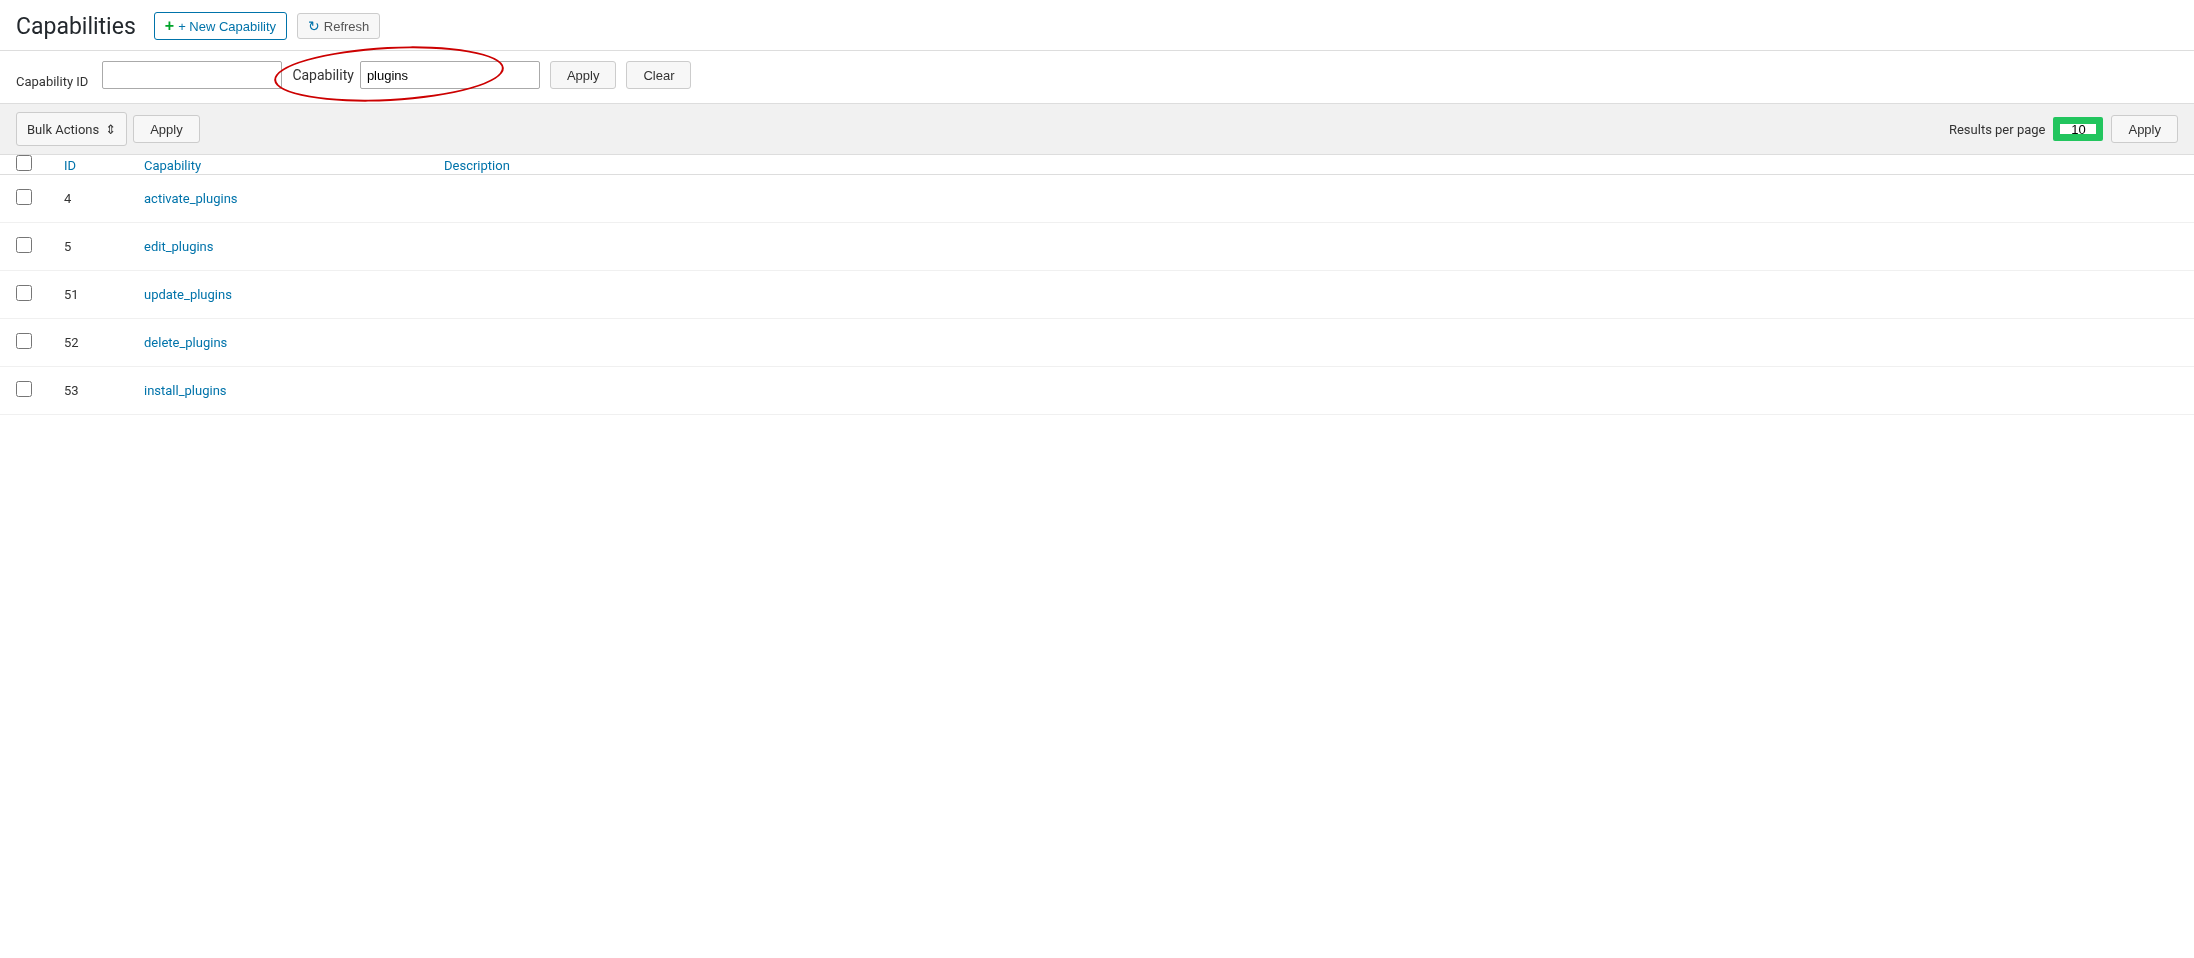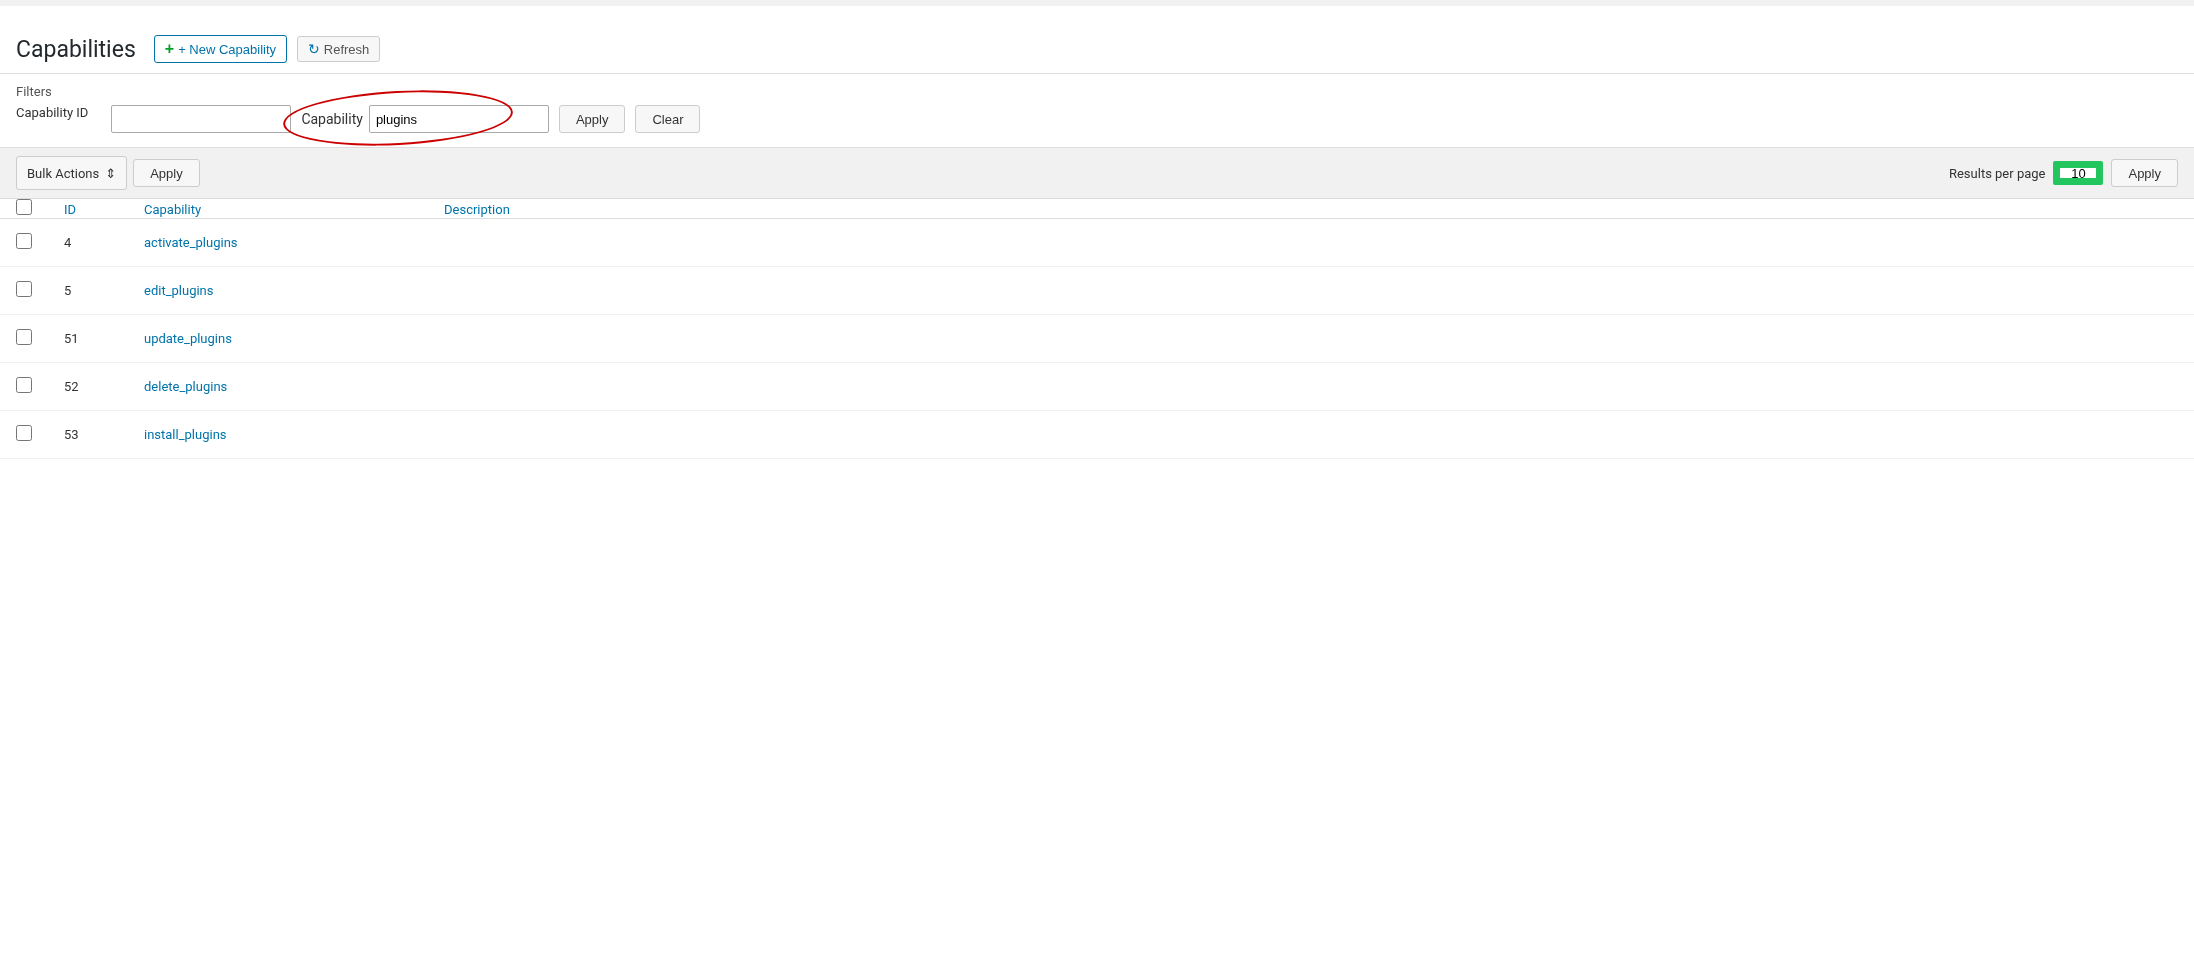--- a/index.html
+++ b/index.html
@@ -11,25 +11,24 @@
     }
     .page-container {
       background: #fff;
       min-height: 958px;
       padding: 0;
     }
     
     .page-header {
       display: flex;
       align-items: center;
-      padding: 29px 16px 10px 16px;
+      padding: 12px 16px 10px 16px;
       background: #fff;
       border-bottom: 1px solid #ddd;
       gap: 10px;
-      margin-top: 6px;
     }
     .page-title {
       font-size: 23px;
       font-weight: 400;
       color: #23282d;
       margin-right: 8px;
     }
     .btn-new-capability {
       display: inline-flex;
       align-items: center;
@@ -66,22 +65,22 @@
       margin-bottom: 6px;
     }
     .filters-row {
       display: flex;
       align-items: center;
       gap: 10px;
       flex-wrap: wrap;
     }
     .filter-item {
       display: flex;
-      align-items: flex-start;
-      gap: 23px;
+      align-items: flex-end;
+      gap: 14px;
     }
     .filter-item label {
       font-size: 13px;
       color: #333;
       white-space: nowrap;
     }
     .filter-input {
       border: 1px solid #aaa;
       padding: 4px 6px;
       font-size: 13px;
@@ -230,21 +229,20 @@
       <span class="plus-icon">+</span>
       <span style="color:#0073aa;">+ New Capability</span>
     </button>
     <button class="btn-refresh">
       <span class="refresh-icon">↻</span>
       <span>Refresh</span>
     </button>
   </div>
 
   <div class="filters-section">
-    <div class="filters-label">Filters</div>
     <div class="filters-row">
 
       <div class="filter-item">
         <label>Capability ID</label>
         <input class="filter-input" type="text" value="" style="">
       </div>
 
       <div class="capability-filter-wrapper">
         <div class="capability-circle"></div>
         <label>Capability</label>

